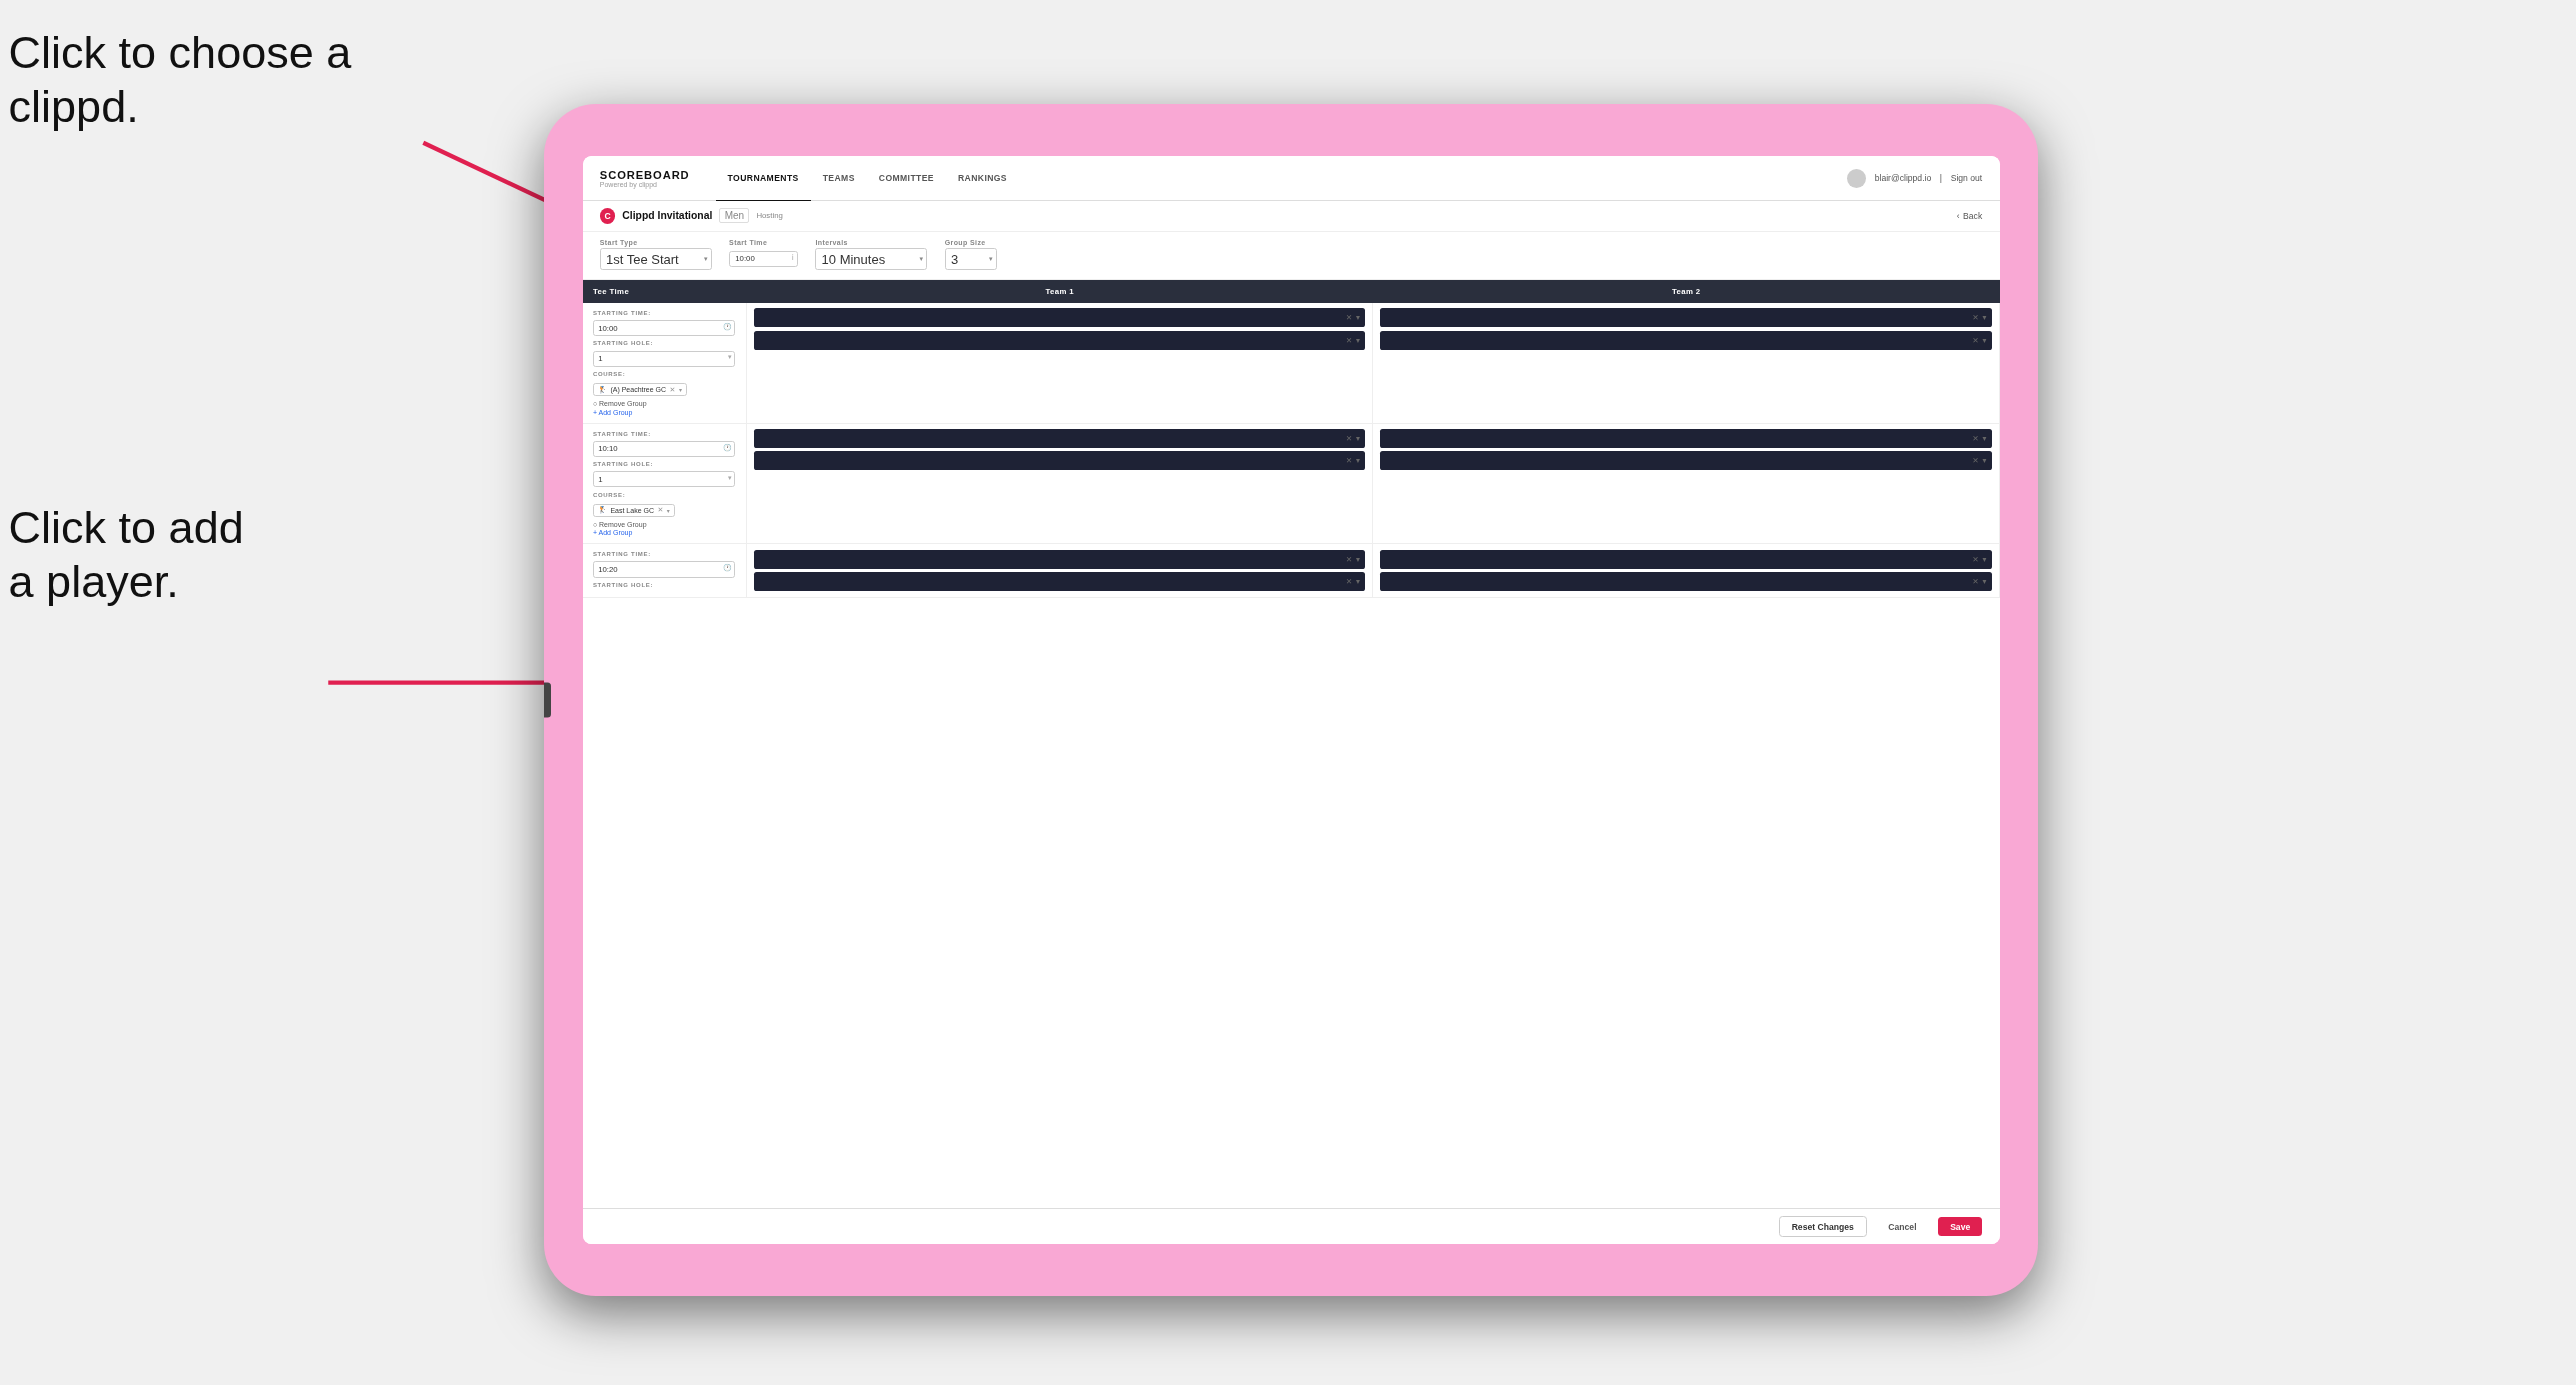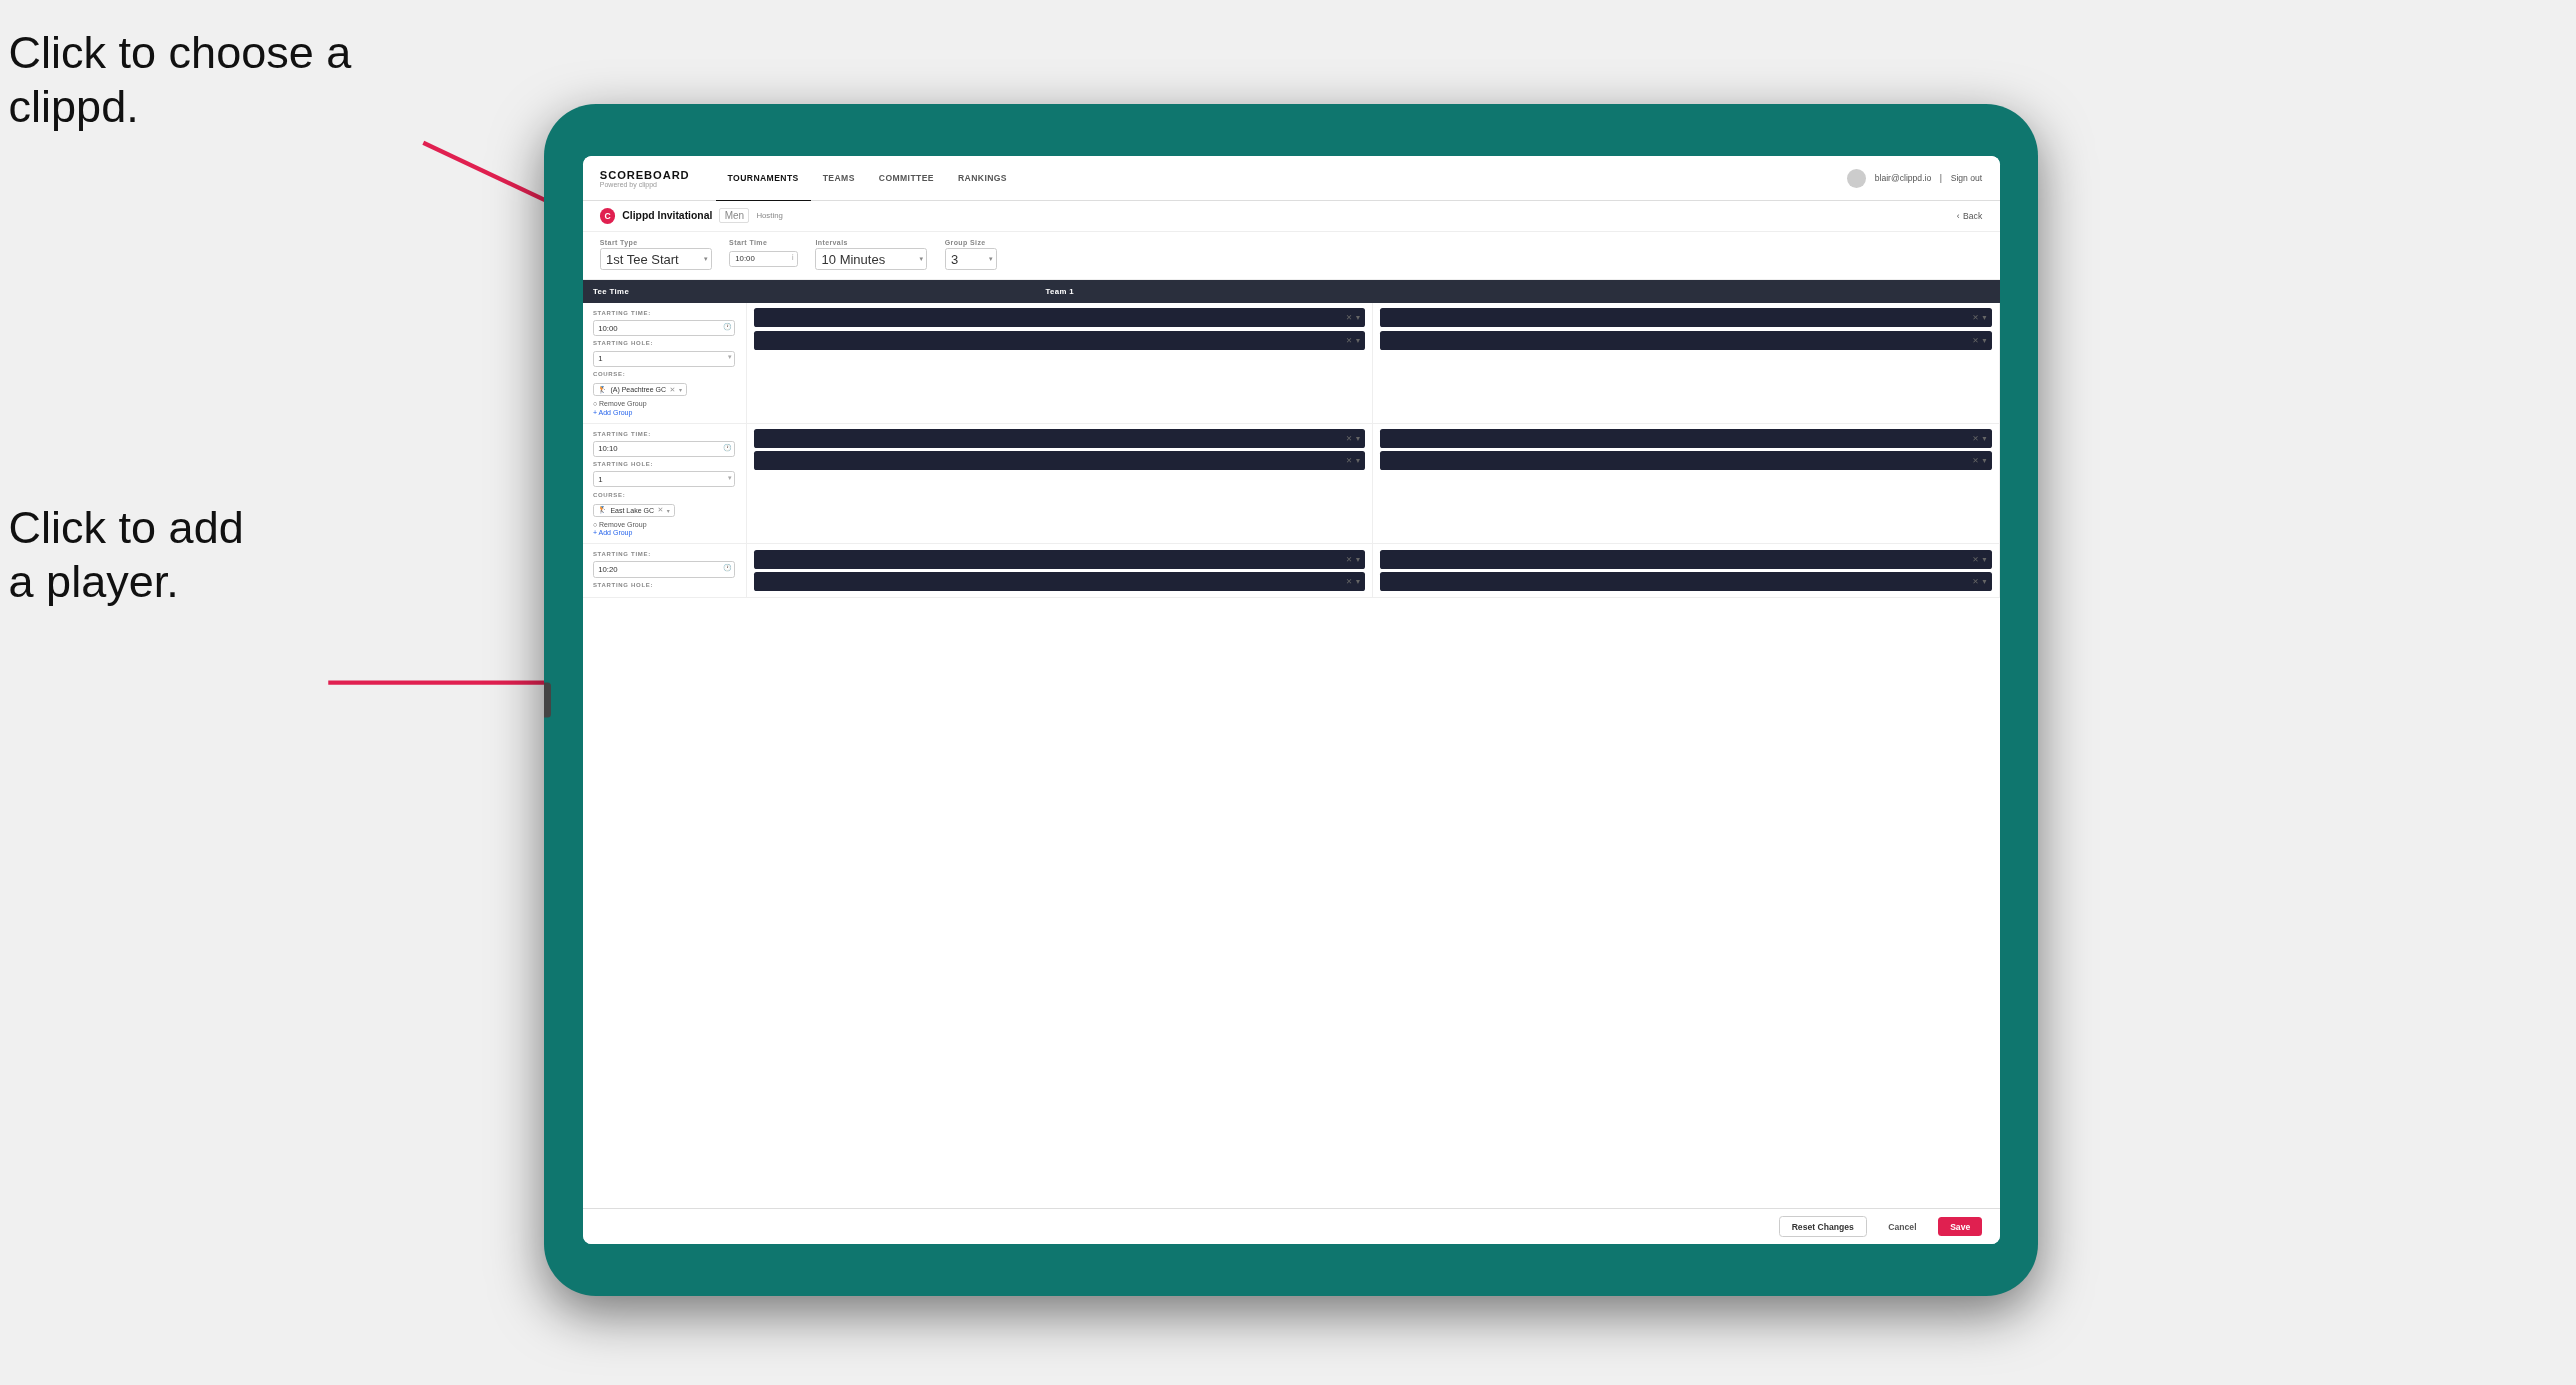--- a/index.html
+++ b/index.html
@@ -31,21 +31,21 @@
       pointer-events: none;
     }
 
     
     .tablet {
       position: absolute;
       top: 104px;
       left: 544px;
       width: 1494px;
       height: 1192px;
-      background: #0f766e;
+      background: #f9a8d4;
       border-radius: 52px;
       box-shadow: 0 17.3px 52px rgba(0,0,0,0.5);
       display: flex;
       align-items: center;
       justify-content: center;
     }
 
     .tablet-screen {
       width: 1417px;
       height: 1088px;
@@ -503,20 +503,21 @@
           </select>
         </div>
       </div>
     </div>
 
     <div class="table-area">
 
       <div class="table-header">
         <div class="th">Tee Time</div>
         <div class="th">Team 1</div>
+        <div class="th">Team 2</div>
       </div>
 
       <div class="group-container">
         <div class="group-left">
           <div class="field-label">STARTING TIME:</div>
           <div class="field-input-wrap">
             <input type="text" class="field-input" value="10:00" style="">
             <span class="field-icon">🕐</span>
           </div>
           <div class="field-label">STARTING HOLE:</div>

